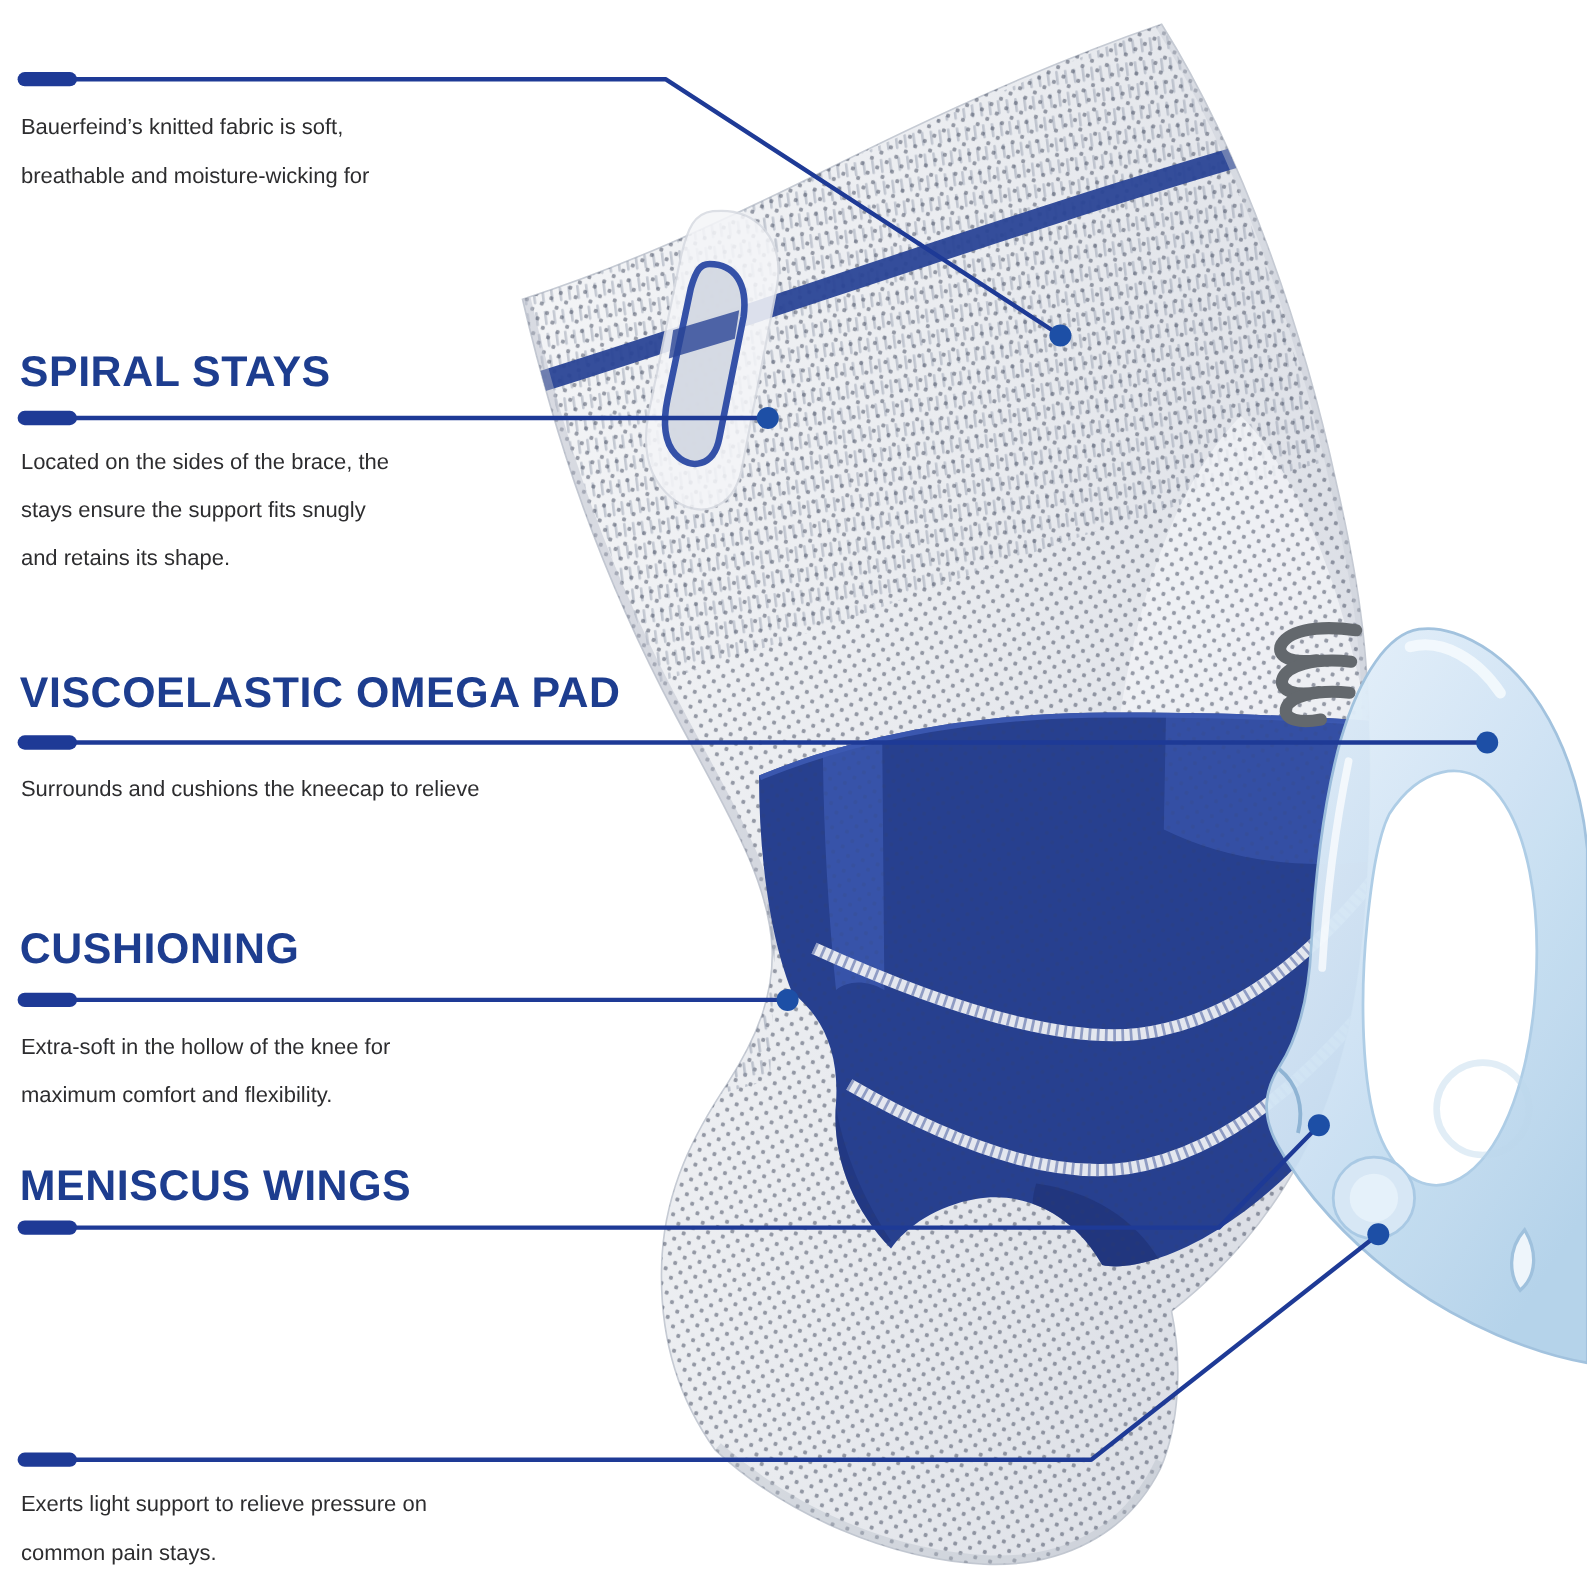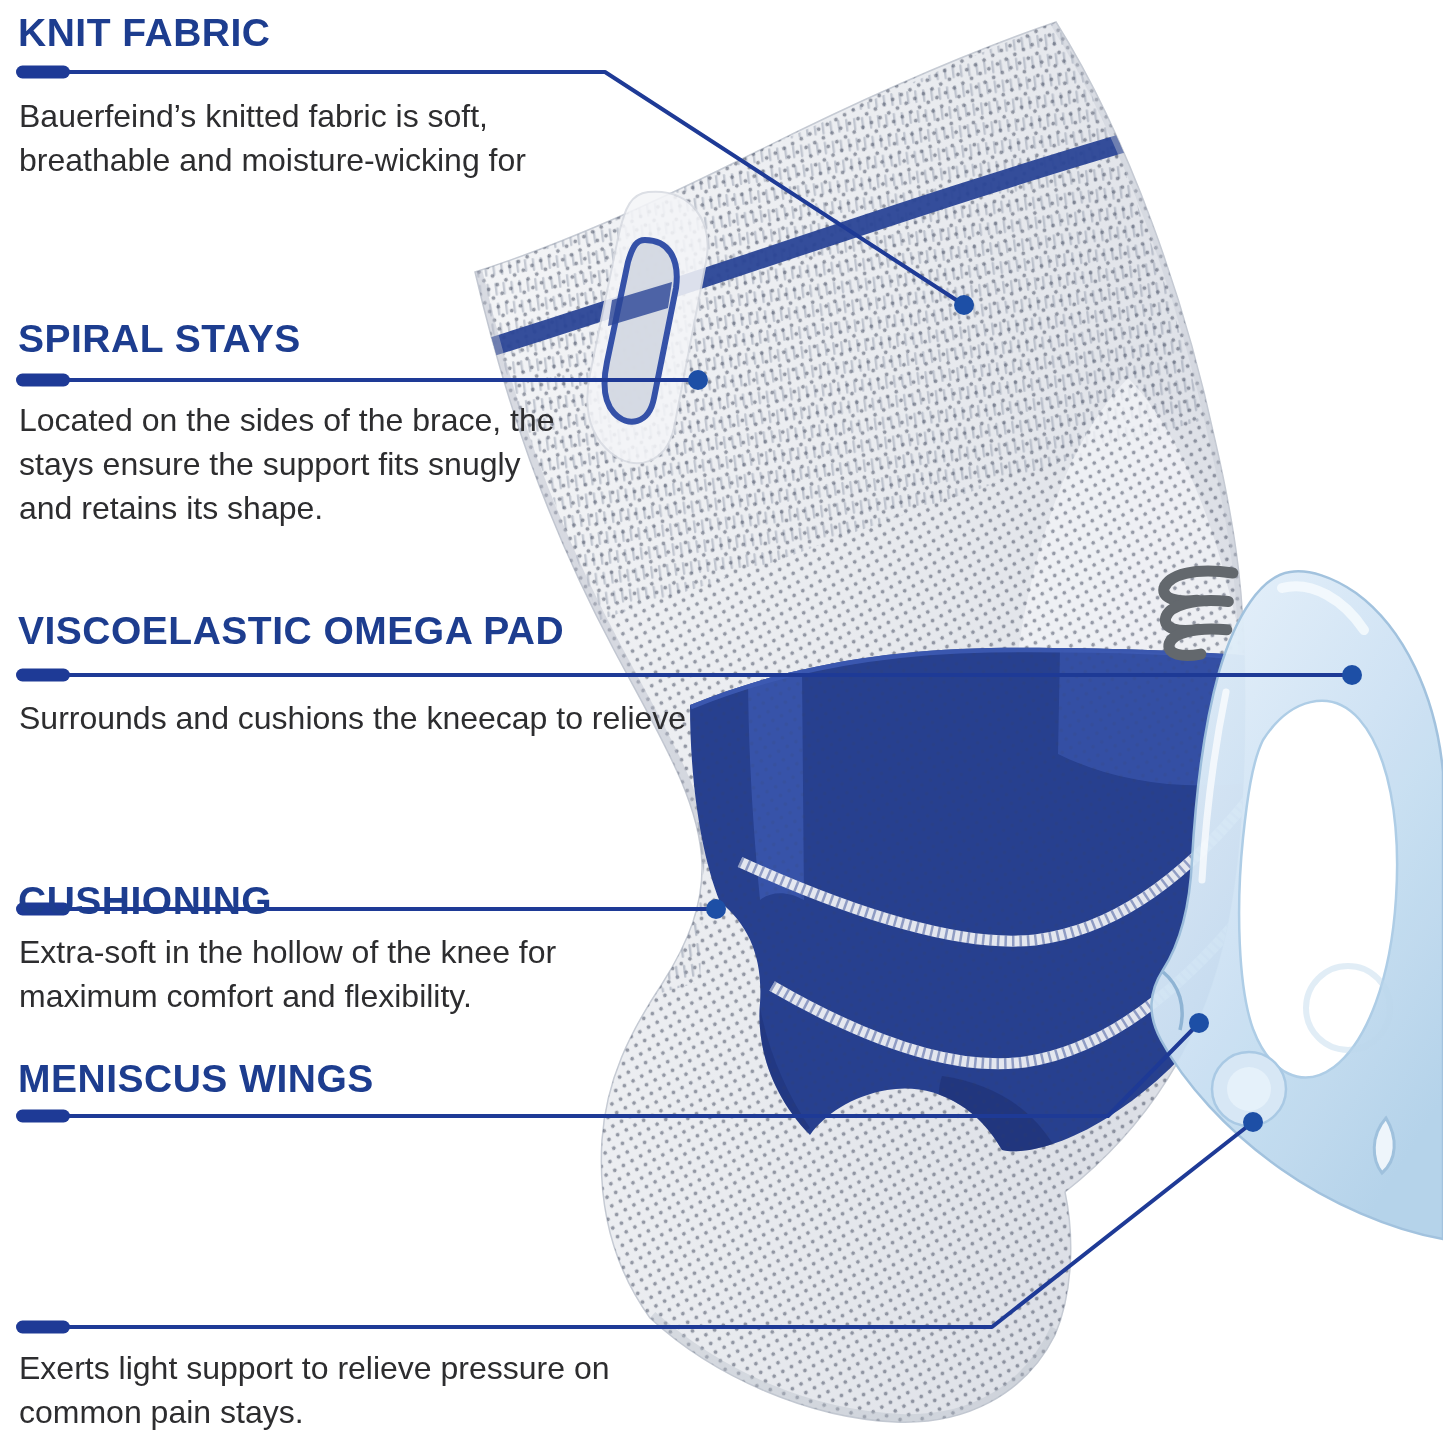--- a/index.html
+++ b/index.html
@@ -10,27 +10,27 @@
   .art{position:absolute;inset:0;width:1443px;height:1443px;}
   .feature-title{
     position:absolute;left:18px;margin:0;
     font-size:39px;font-weight:700;letter-spacing:.5px;
     color:#1d3d8f;line-height:1.1;white-space:nowrap;z-index:3;
   }
   .feature-body{
     position:absolute;left:19px;margin:0;z-index:3;
   }
   .feature-body .ln{
-    font-size:32px;color:#2d2d2f;line-height:44px;white-space:nowrap;
+    font-size:20px;color:#2d2d2f;line-height:44px;white-space:nowrap;
   }
   
   .h0{top:12px}   .b0{top:94px}
   .h1{top:318px}  .b1{top:398px}
   .h2{top:610px}  .b2{top:696px}
-  .h3{top:880px}  .b3{top:930px}
+  .h3{top:842px}  .b3{top:930px}
   .h4{top:1058px} .b4{top:1136px}
   .h5{top:1268px} .b5{top:1346px}
 </style>
 </head>
 <body>
 
 <div class="stage">
 
   <svg class="art" viewBox="0 0 1443 1443" aria-hidden="true">
     <defs>
@@ -190,21 +190,20 @@
         <circle cx="1199" cy="1023" r="10" fill="#1d4fa6" stroke="none"></circle>
       </g>
       <g>
         <rect x="16" y="1320.5" width="54" height="13" rx="6.5" fill="#1e3a96" stroke="none"></rect>
         <path d="M 68,1327 L 992,1327 L 1253,1122"></path>
         <circle cx="1253" cy="1122" r="10" fill="#1d4fa6" stroke="none"></circle>
       </g>
     </g>
   </svg>
 
-  <h2 class="feature-title h0">KNIT FABRIC</h2>
   <div class="feature-body b0">
     <div class="ln">Bauerfeind’s knitted fabric is soft,</div>
     <div class="ln">breathable and moisture-wicking for</div>
   </div>
 
   <h2 class="feature-title h1">SPIRAL STAYS</h2>
   <div class="feature-body b1">
     <div class="ln">Located on the sides of the brace, the</div>
     <div class="ln">stays ensure the support fits snugly</div>
     <div class="ln">and retains its shape.</div>

